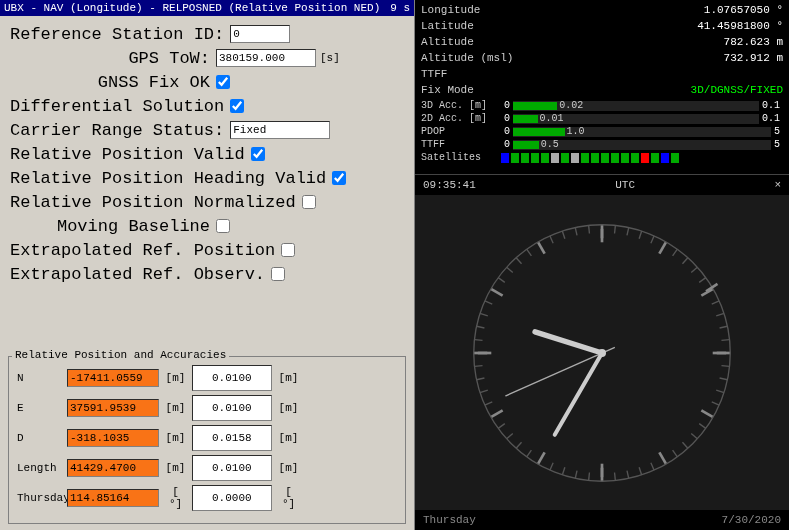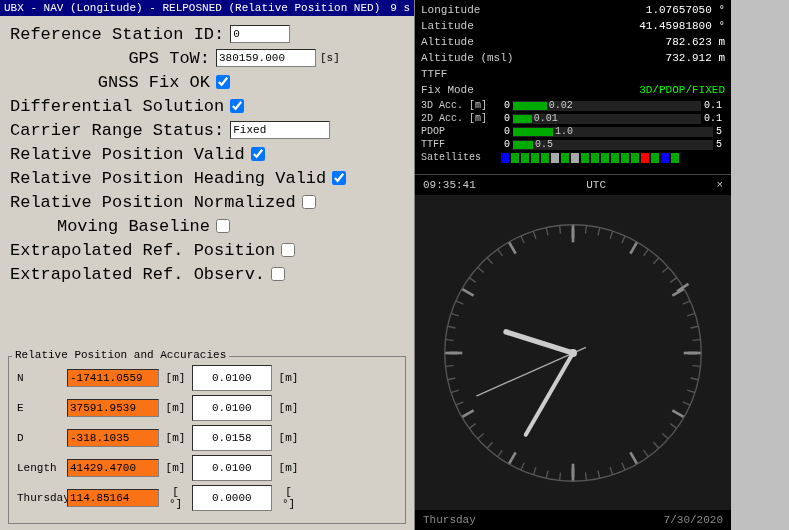--- a/index.html
+++ b/index.html
@@ -137,21 +137,21 @@
       border: 1px inset #808080;
       height: 26px;
       font-size: 11px;
       font-family: 'Courier New', monospace;
       padding: 0 19px;
       width: 80px;
     }
 
     
     .right-panel {
-      width: 316px;
+      width: 374px;
       height: 530px;
       background: #000;
       display: flex;
       flex-direction: column;
     }
 
     
     .gps-panel {
       background: #000;
       color: #ccc;
@@ -409,21 +409,21 @@
     <div class="gps-row">
       <span class="gps-key">Altitude (msl)</span>
       <span class="gps-value">732.912 m</span>
     </div>
     <div class="gps-row">
       <span class="gps-key">TTFF</span>
       <span class="gps-value"></span>
     </div>
     <div class="gps-row">
       <span class="gps-key">Fix Mode</span>
-      <span class="gps-value green">3D/PDOP/FIXED</span>
+      <span class="gps-value green">3D/DGNSS/FIXED</span>
     </div>
 
     <div class="bar-row">
       <span class="bar-label">3D Acc. [m]</span>
       <span class="bar-number">0</span>
       <div class="bar-container">
         <div class="bar-fill" style="width:18%;"></div>
         <span style="color:#ccc;font-size:10px;margin-left:2px;">0.02</span>
       </div>
       <span class="bar-number">0.1</span>

